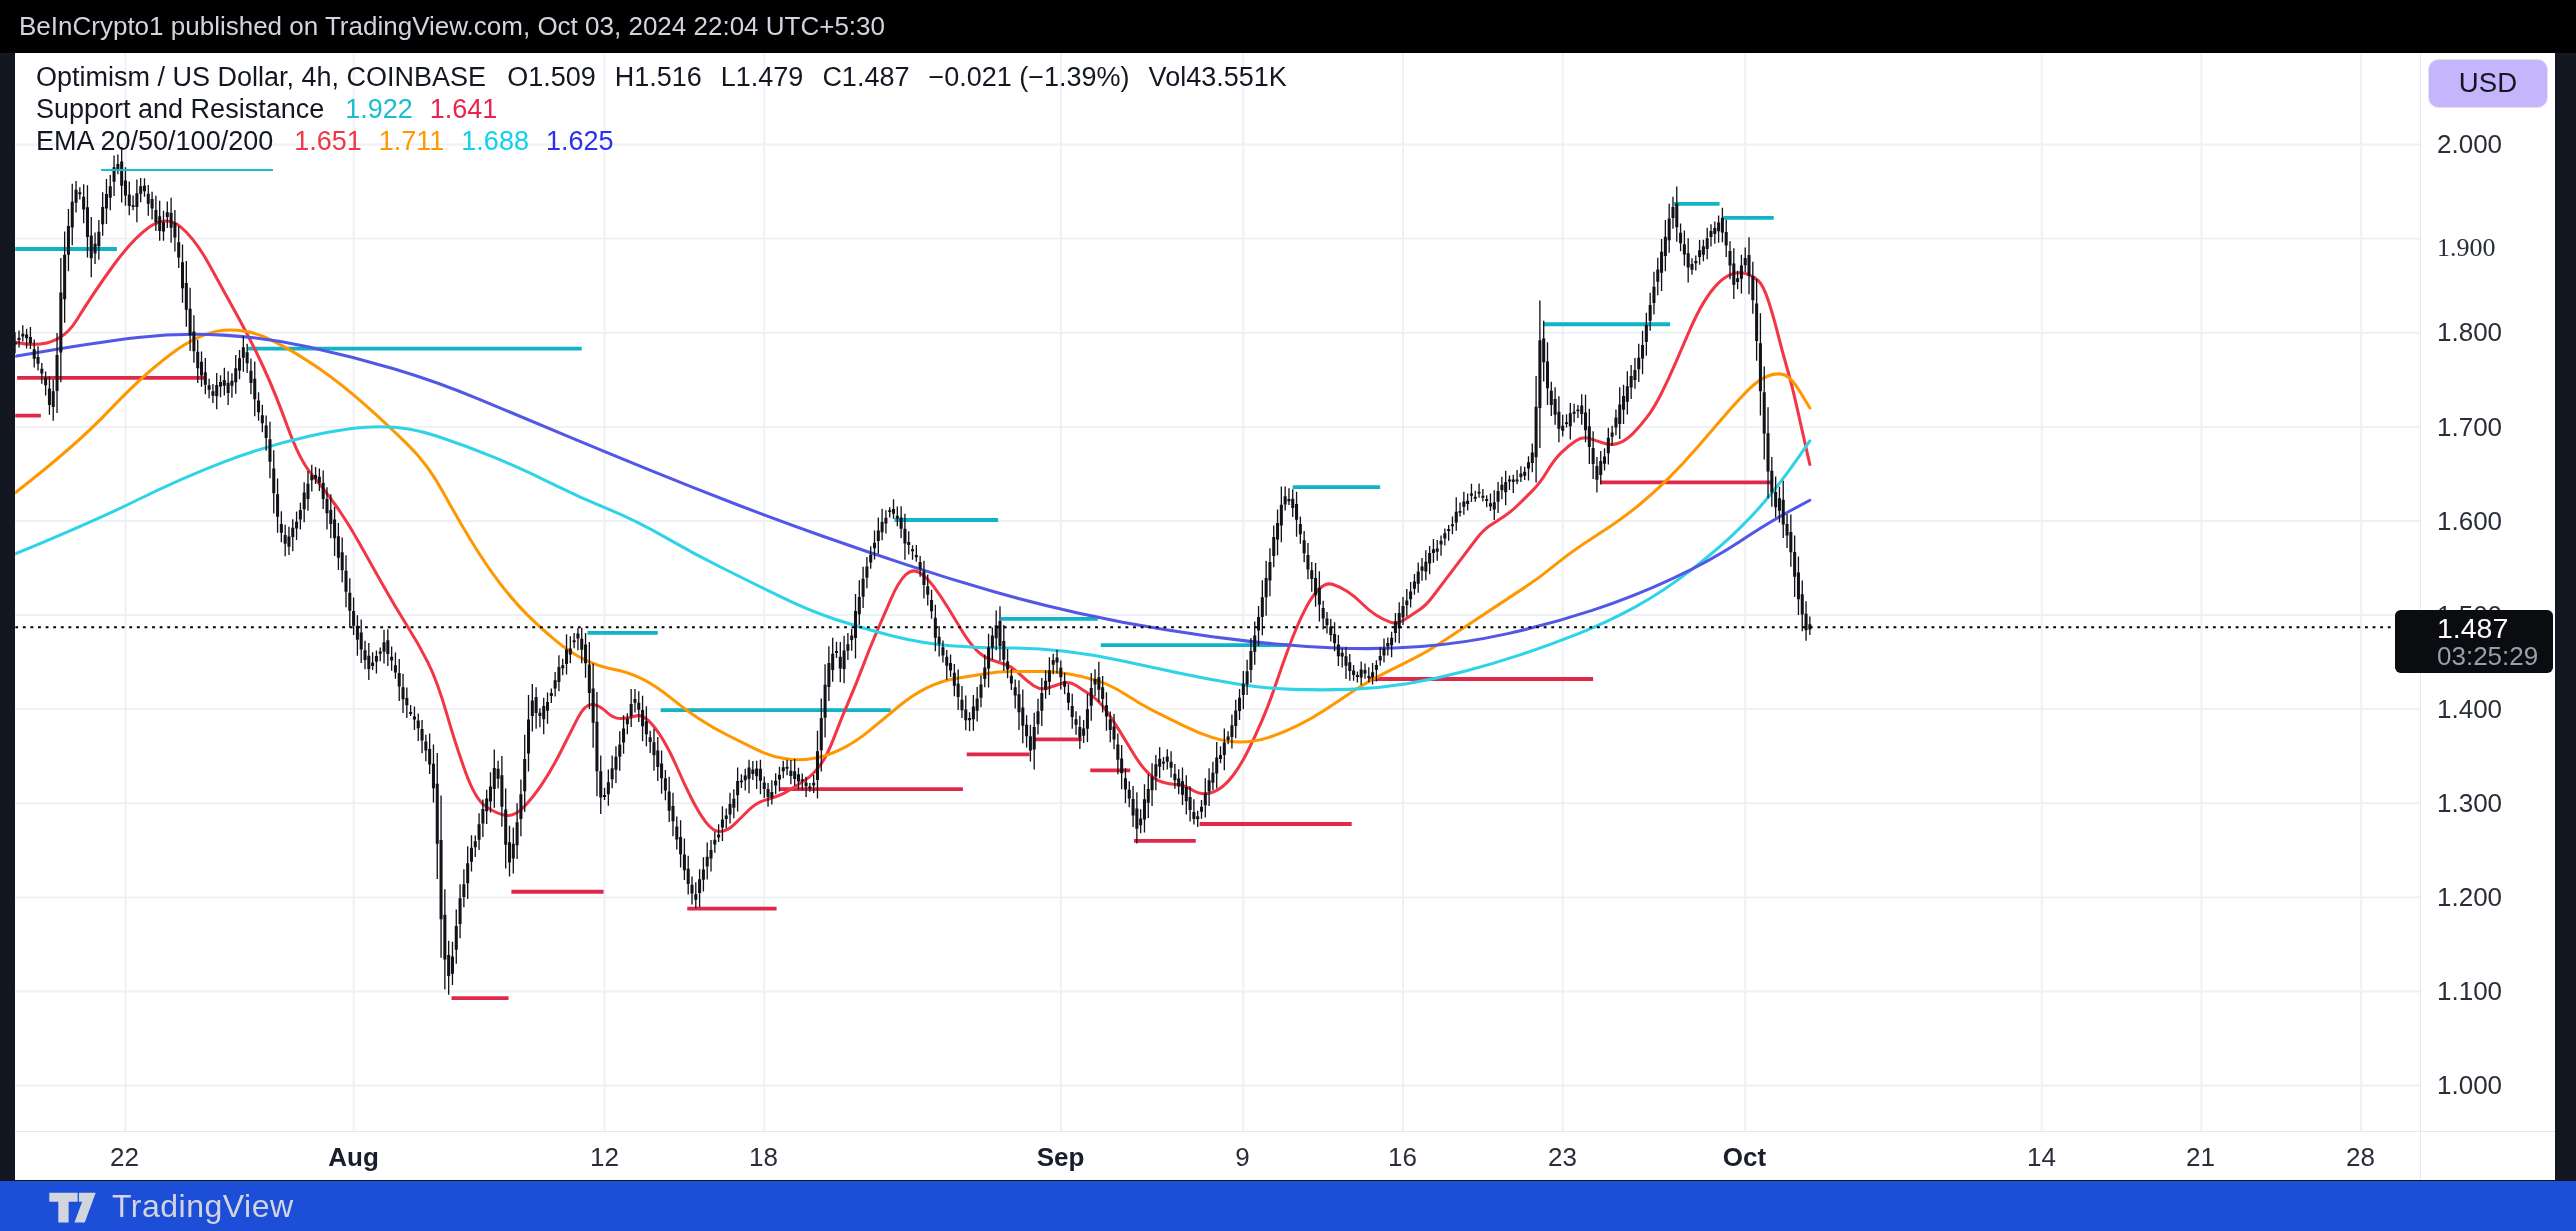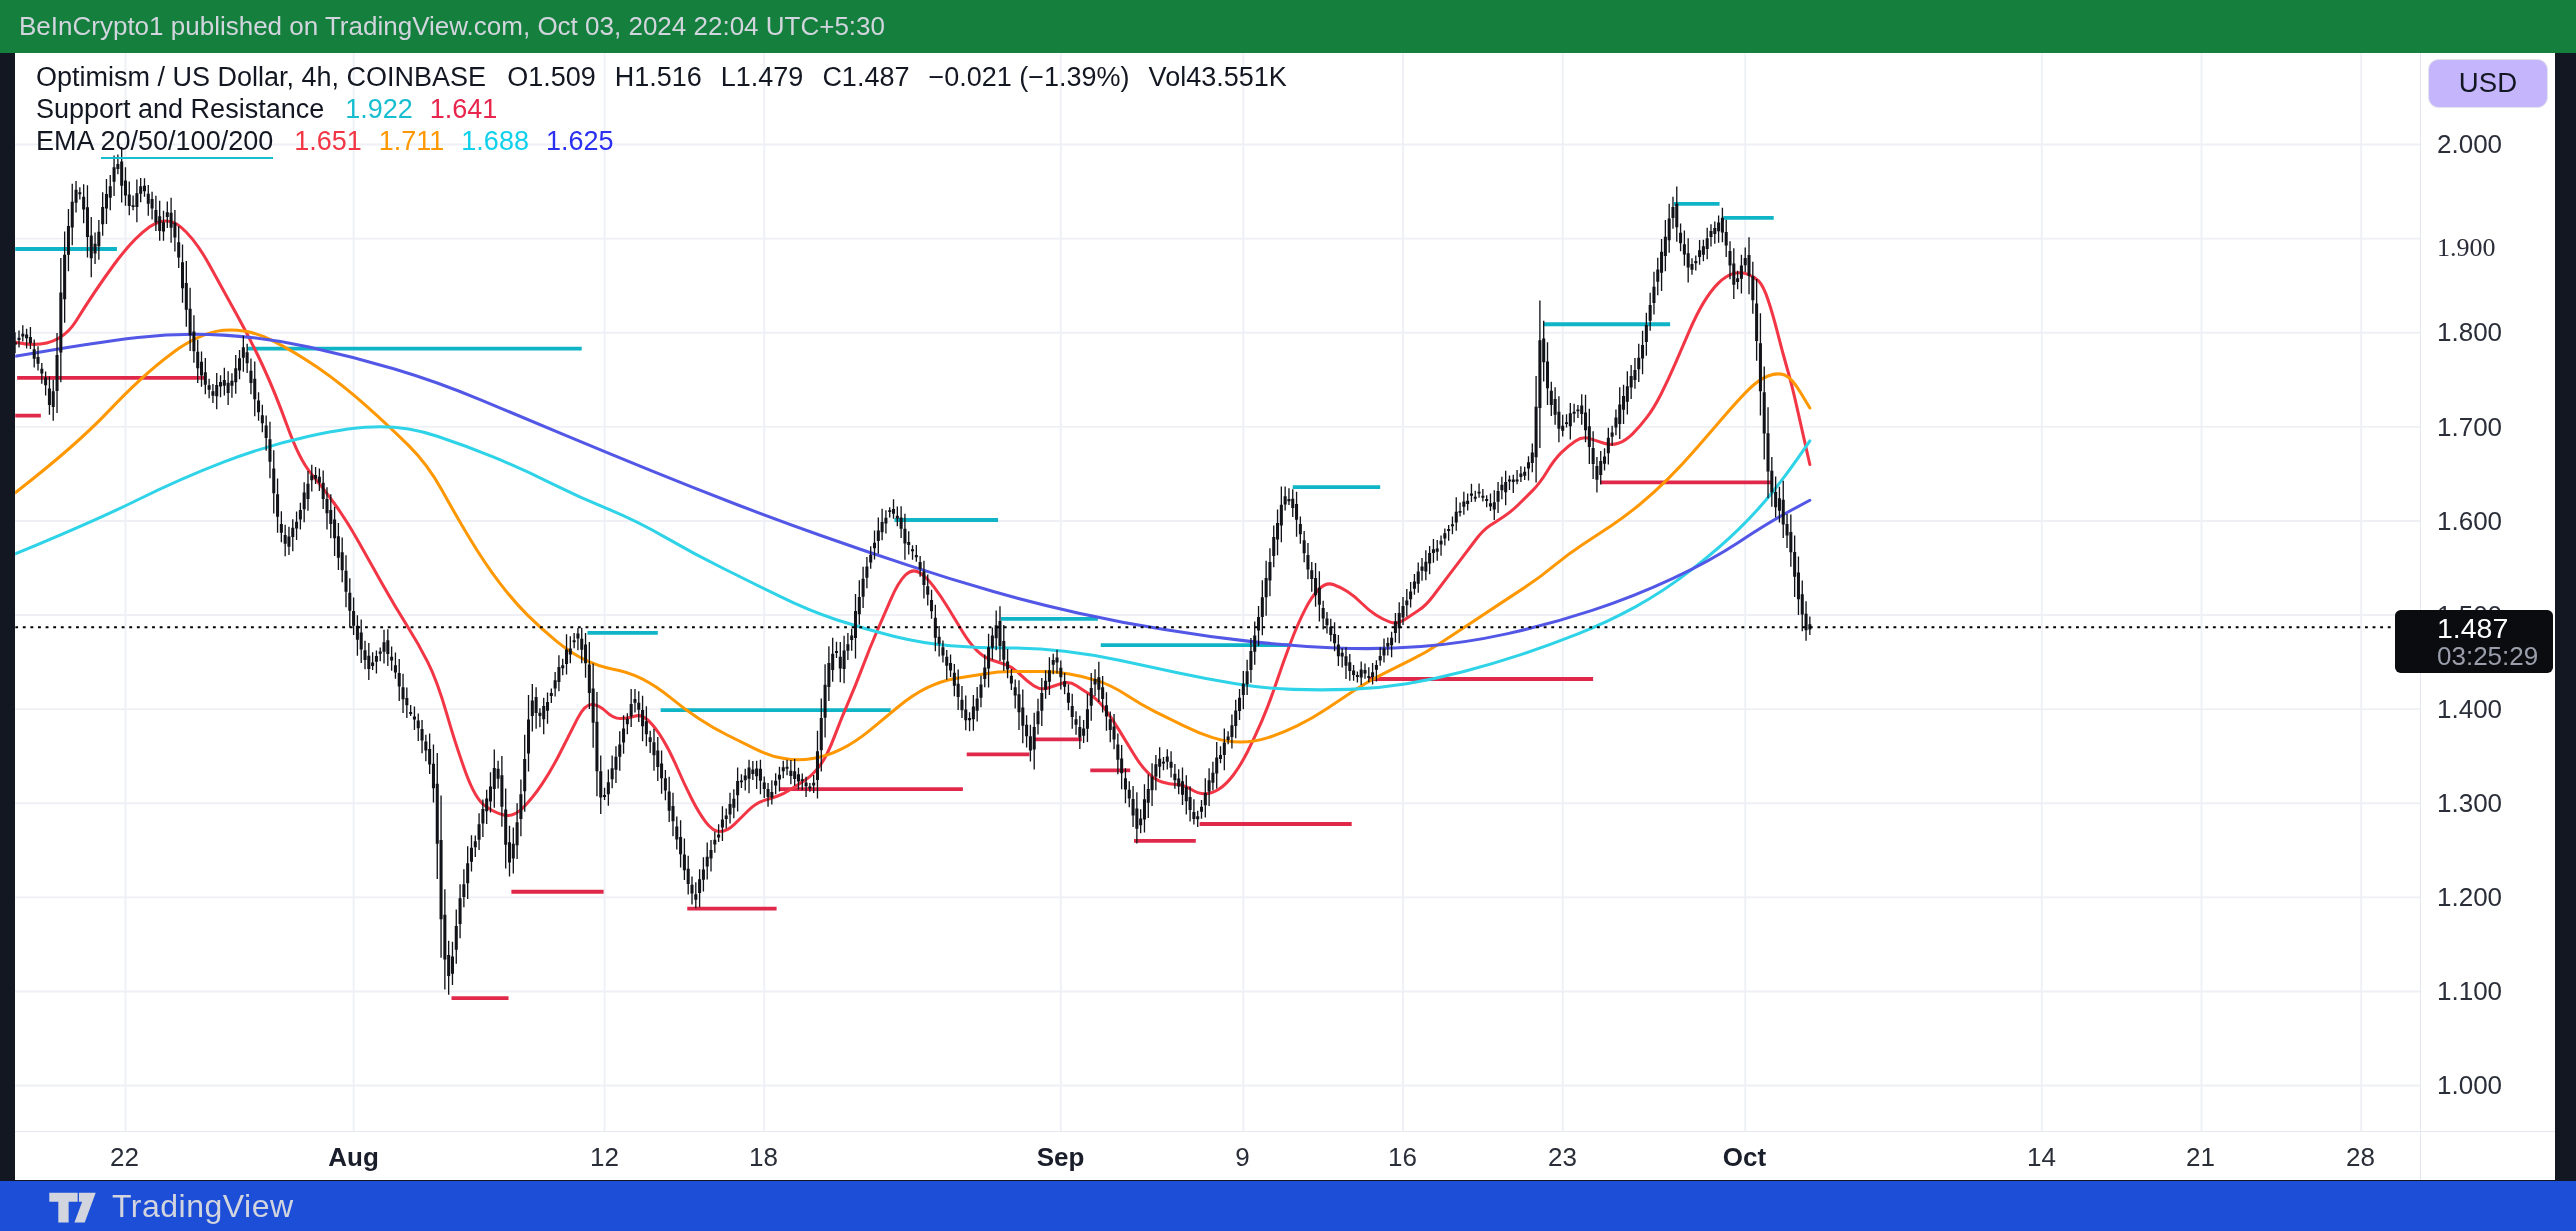--- a/index.html
+++ b/index.html
@@ -1,31 +1,31 @@
 <!DOCTYPE html>
 <html style="font-size:15px"><head>
 <meta charset="utf-8">
 <style>
   html,body{margin:0;padding:0;background:#131722;}
   .page{position:relative;width:2576px;height:1232px;background:#131722;overflow:hidden;
         font-family:"Liberation Sans",sans-serif;-webkit-font-smoothing:antialiased;}
   
-  .topbar{position:absolute;left:0;top:0;width:2576px;height:53px;background:#15803d;z-index:30;}
+  .topbar{position:absolute;left:0;top:0;width:2576px;height:53px;background:#000000;z-index:30;}
   .topbar .txt{position:absolute;left:19px;top:0;line-height:53px;font-size:26px;font-weight:500;color:#d2d5de;}
   
   .card{position:absolute;left:15px;top:53px;width:2540px;height:1127px;background:#ffffff;z-index:1;}
   
   svg.chart{position:absolute;left:0;top:0;z-index:2;}
   
   .legend{position:absolute;left:36px;top:61px;z-index:10;}
   .lrow{display:flex;align-items:flex-end;height:32px;font-size:27px;color:#131722;white-space:nowrap;}
   .lrow .gap{width:21px;}
   .lrow .item{margin-right:19px;}
   .lrow .val{margin-right:17px;}
-  .u-teal{border-bottom:2.9px solid #17becf;padding-bottom:1px;}
+  .u-teal{border-bottom:2.9px solid #17becf;padding-bottom:13px;}
   
   .vsep{position:absolute;left:2420px;top:53px;width:1px;height:1127px;background:#e4e7ee;z-index:5;}
   .hsep{position:absolute;left:15px;top:1131px;width:2540px;height:1px;background:#e4e7ee;z-index:5;}
   .usd-btn{position:absolute;left:2428px;top:59px;width:120px;height:49px;border:1.9px solid #e2e5ec;border-radius:10.5px;
            box-sizing:border-box;background:#c4b5fd;color:#131722;font-size:27.6px;line-height:46px;text-align:center;z-index:12;}
   .price-label{position:absolute;left:2437px;width:114px;height:30px;line-height:30px;font-size:26px;color:#2a2e39;z-index:6;}
   .badge{position:absolute;left:2395px;top:610px;width:158px;height:63px;background:#0b0c10;border-radius:5.7px;z-index:8;
          color:#fff;}
   .badge .p{position:absolute;left:42px;top:1.9px;font-size:28.5px;line-height:32px;color:#ffffff;}
   .badge .t{position:absolute;left:42px;top:32px;font-size:26px;line-height:28.5px;color:#9a9eaa;}

